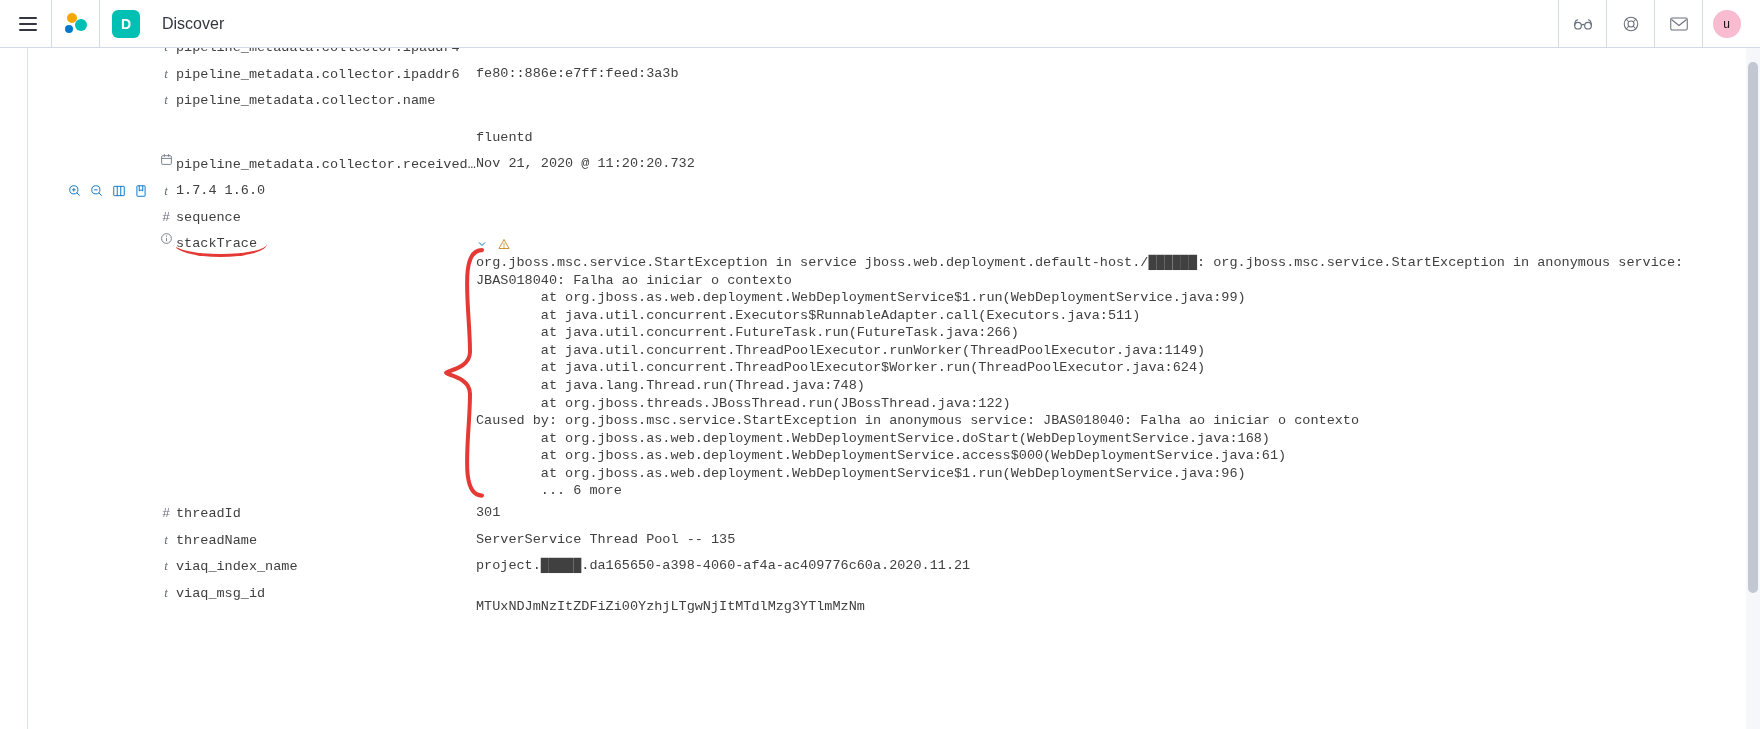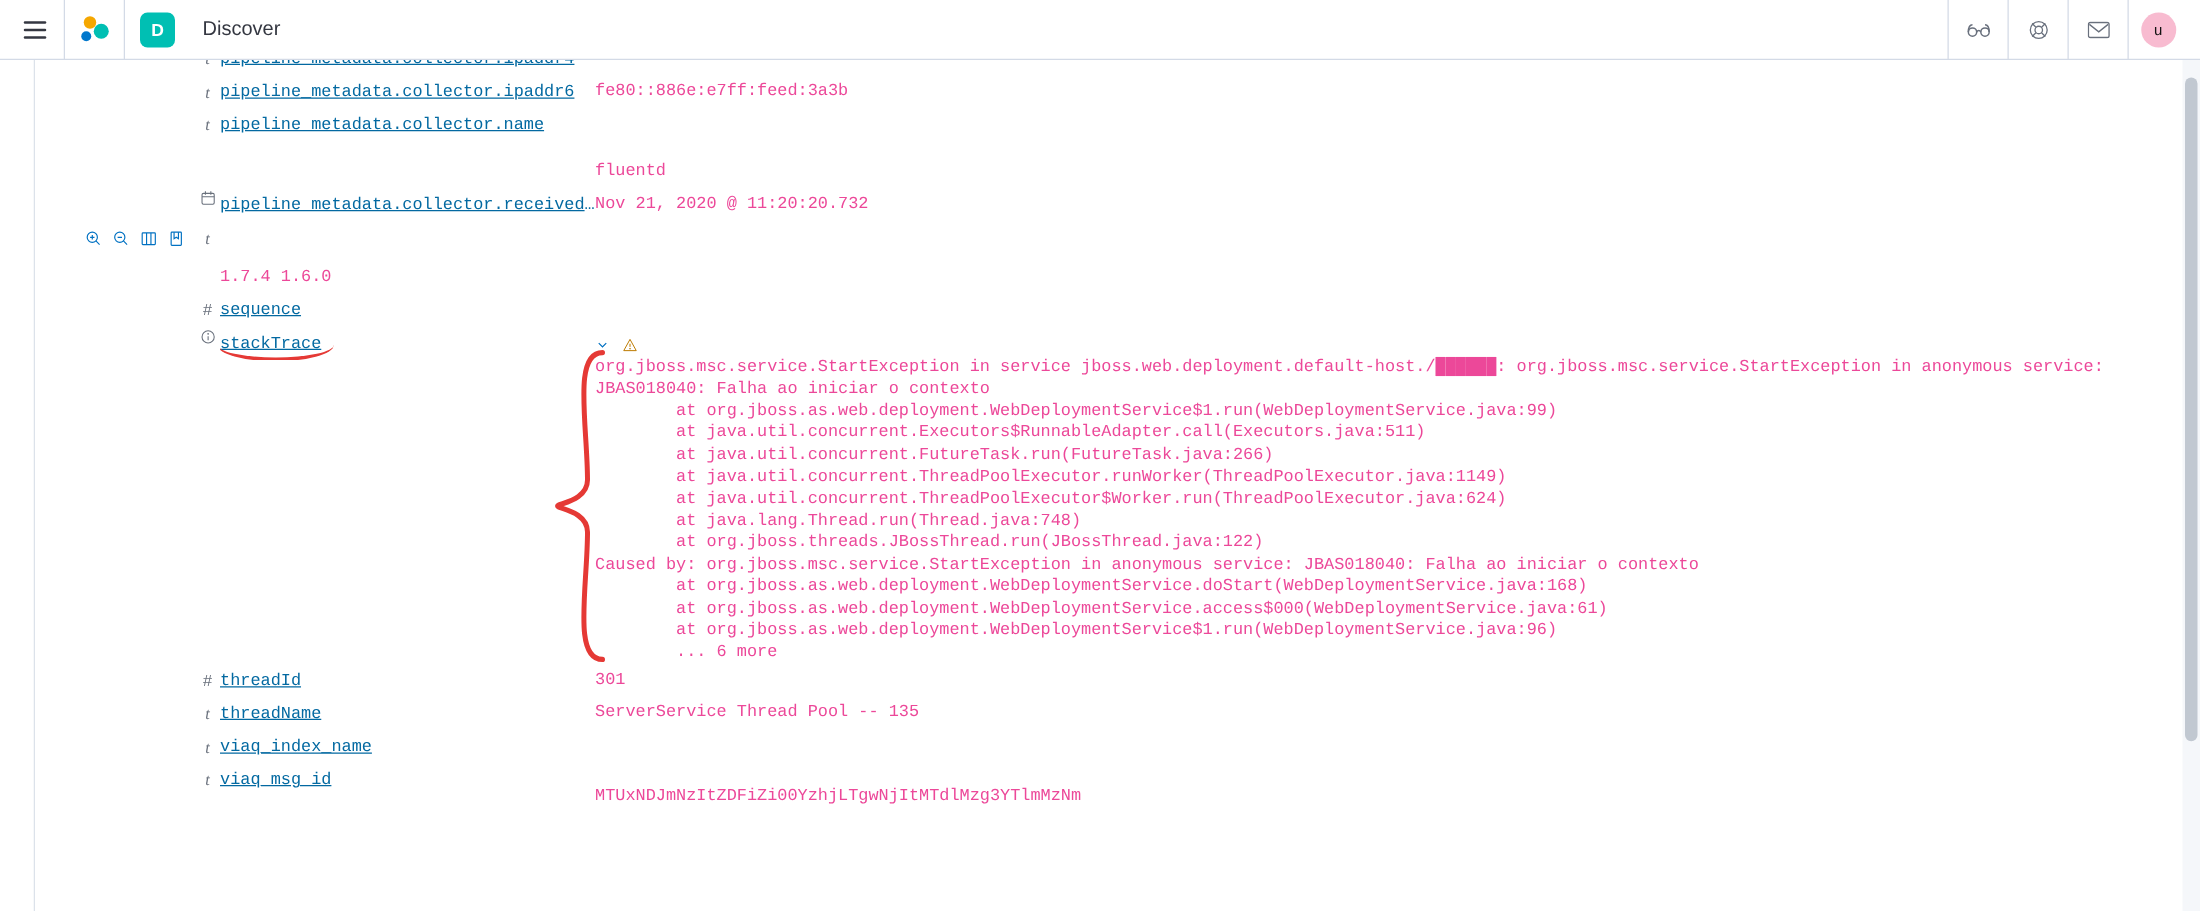--- a/index.html
+++ b/index.html
@@ -120,30 +120,29 @@
     text-align: center;
     padding-top: 1px;
     font-family: Georgia, serif;
     font-size: 13px;
   }
   .type.hash { font-style: normal; font-family: Arial; }
   .type.cal { font-style: normal; font-size: 11px;}
   .fname {
     width: 300px;
     flex: 0 0 300px;
-    color: #0369a1;
+    color: #404040;
     padding-top: 1px;
     white-space: nowrap;
     overflow: hidden;
     text-overflow: ellipsis;
-    text-decoration: underline;
   }
   .fval {
     flex: 1;
-    color: #ec4899;
+    color: #404040;
     white-space: pre-wrap;
     word-break: break-word;
     font-family: "Menlo","Consolas","Courier New",monospace;
     padding-right: 65px;
   }
   .stack-val {
     line-height: 1.3;
     padding-top: 2px;
   }
 
@@ -354,21 +353,21 @@
     <svg viewBox="0 0 24 24" fill="none" stroke-width="1.6">
                 <rect x="3" y="4" width="18" height="16" rx="1"></rect>
                 <path d="M9 4v16M15 4v16"></path>
               </svg>
     <svg viewBox="0 0 24 24" fill="none" stroke-width="1.6">
                 <rect x="5" y="3" width="14" height="18" rx="1"></rect>
                 <path d="M9 3v9l3-2 3 2V3"></path>
               </svg>
             </div>
             <div class="type ">t</div>
-            <div class="fval" style="position: relative; margin-top: 32px;">1.7.4 1.6.0</div>
+            <div class="fval" style="position: relative;">1.7.4 1.6.0</div>
           </div>
           <div class="field-row">
             <div class="actions">
     <svg viewBox="0 0 24 24" fill="none" stroke-width="1.6">
                 <circle cx="10" cy="10" r="7"></circle>
                 <path d="M15 15l5 5M7 10h6M10 7v6"></path>
               </svg>
     <svg viewBox="0 0 24 24" fill="none" stroke-width="1.6">
                 <circle cx="10" cy="10" r="7"></circle>
                 <path d="M15 15l5 5M7 10h6"></path>
@@ -497,20 +496,21 @@
                 <rect x="3" y="4" width="18" height="16" rx="1"></rect>
                 <path d="M9 4v16M15 4v16"></path>
               </svg>
     <svg viewBox="0 0 24 24" fill="none" stroke-width="1.6">
                 <rect x="5" y="3" width="14" height="18" rx="1"></rect>
                 <path d="M9 3v9l3-2 3 2V3"></path>
               </svg>
             </div>
             <div class="type ">t</div>
             <div class="fname">viaq_index_name</div>
+            <div class="fval" style="position: relative;">project.█████.da165650-a398-4060-af4a-ac409776c60a.2020.11.21</div>
           </div>
           <div class="field-row">
             <div class="actions">
     <svg viewBox="0 0 24 24" fill="none" stroke-width="1.6">
                 <circle cx="10" cy="10" r="7"></circle>
                 <path d="M15 15l5 5M7 10h6M10 7v6"></path>
               </svg>
     <svg viewBox="0 0 24 24" fill="none" stroke-width="1.6">
                 <circle cx="10" cy="10" r="7"></circle>
                 <path d="M15 15l5 5M7 10h6"></path>

